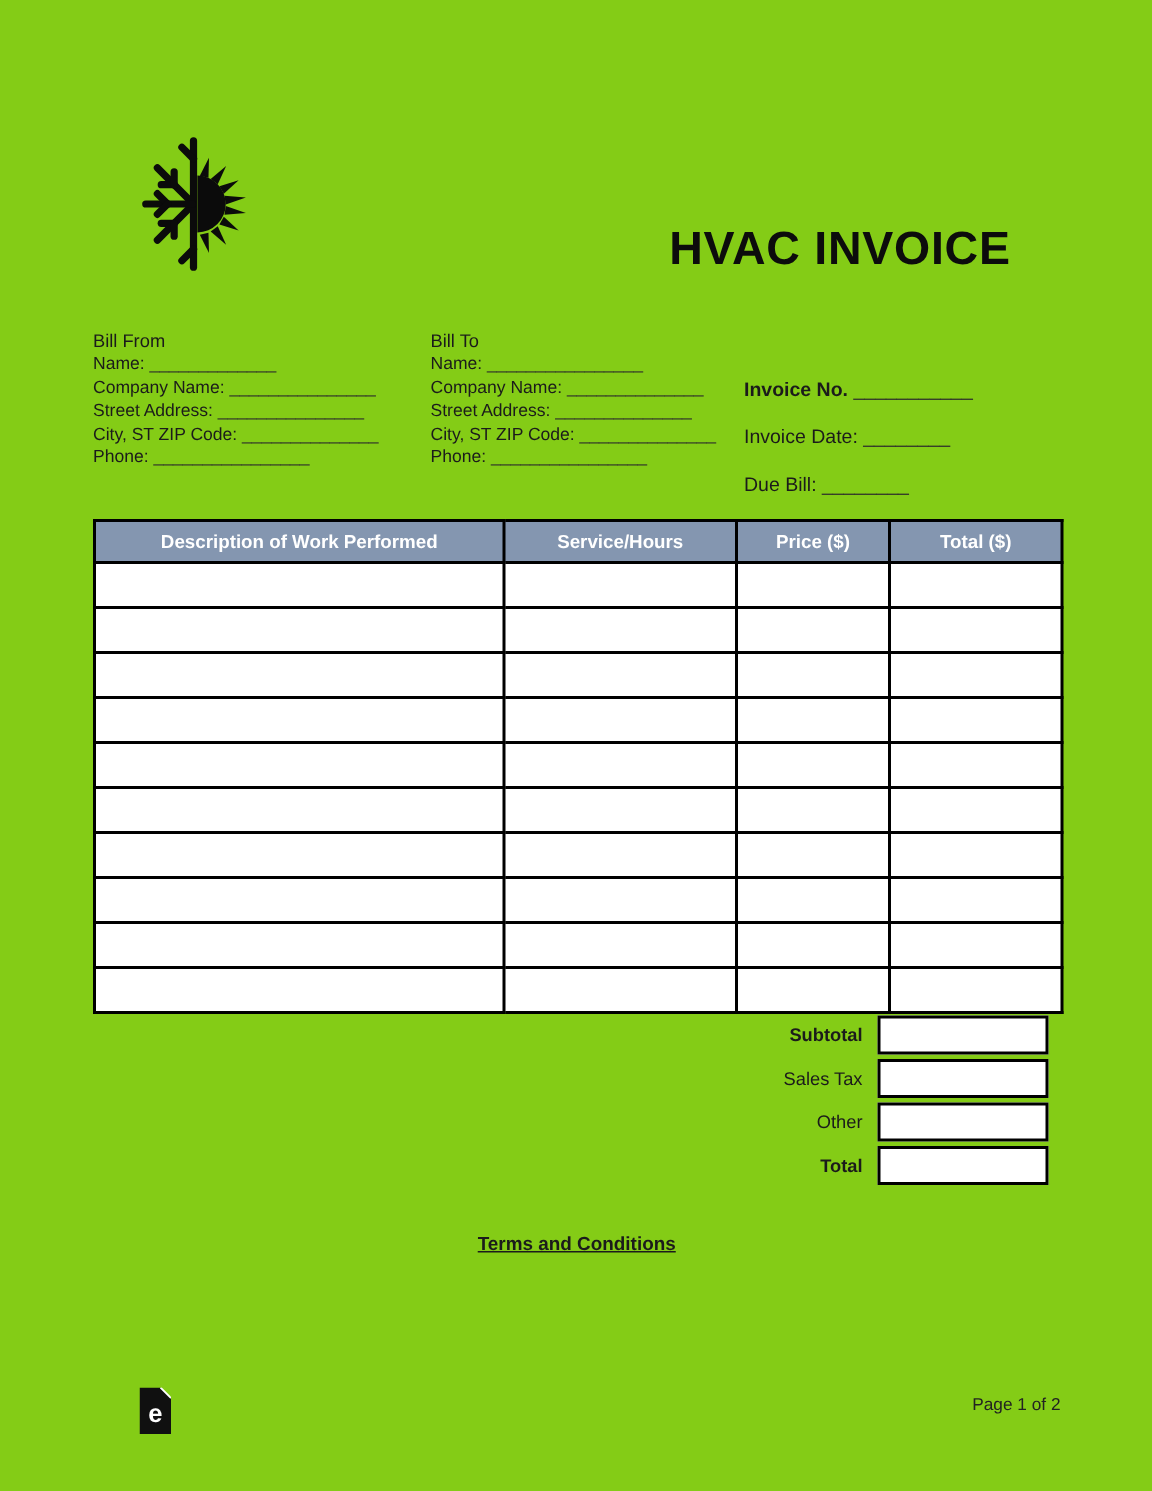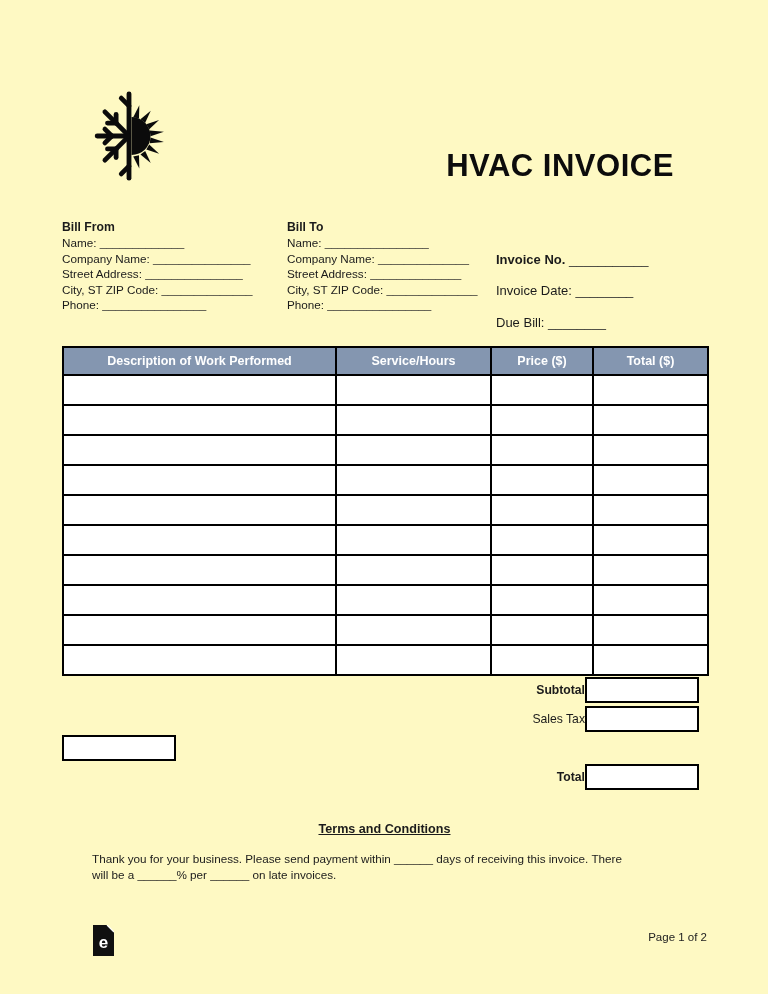--- a/index.html
+++ b/index.html
@@ -3,35 +3,35 @@
 <meta charset="utf-8">
 <style>
   * { margin: 0; padding: 0; box-sizing: border-box; }
   html, body { background: #ffffff; }
   body { font-family: "Liberation Sans", sans-serif; color: #1b1b1b; }
 
   .page {
     position: relative;
     width: 768px;
     height: 994px;
-    background: #fef9c3;
+    background: #84cc16;
     overflow: hidden;
   }
 
   
   .brand-logo { position: absolute; left: 86px; top: 90px; width: 86px; height: 92px; }
   .doc-title {
     position: absolute; left: 410px; top: 148px; width: 300px;
     text-align: center; font-size: 31px; font-weight: bold; color: #0c0c0c;
     letter-spacing: 0.5px; white-space: nowrap;
   }
 
   
   .addr-block { position: absolute; top: 220px; font-size: 11.7px; line-height: 15.4px; }
-  .addr-heading { font-weight: bold; font-size: 12.2px; }
+  .addr-heading { font-weight: normal; font-size: 12.2px; }
   .bill-from { left: 62px; width: 222px; }
   .bill-to   { left: 287px; width: 222px; }
   .invoice-meta { left: 496px; width: 200px; font-size: 13px; margin-top: 32px; }
   .invoice-meta .meta-line { margin-bottom: 16px; line-height: 15.4px; }
   .meta-label-bold { font-weight: bold; }
   .blank { color: #2c2c2c; }
 
   
   .work-table {
     position: absolute; left: 62px; top: 346px; width: 645px;
@@ -49,21 +49,21 @@
   }
   .col-desc  { width: 273px; }
   .col-svc   { width: 155px; }
   .col-price { width: 102px; }
   .col-total { width: 115px; }
 
   
   .summary { position: absolute; left: 62px; top: 677px; width: 645px; }
   .summary-row { display: flex; align-items: stretch; height: 26px; margin-bottom: 3px; }
   .summary-label {
-    width: 523px; text-align: right; padding-right: 0;
+    width: 523px; text-align: right; padding-right: 10px;
     font-size: 12.2px; line-height: 26px;
   }
   .summary-label.bold { font-weight: bold; }
   .summary-box {
     width: 114px; height: 26px; border: 2px solid #000; background: #fff;
     font-size: 12px; line-height: 22px; padding: 0 4px;
   }
 
   
   .terms-heading {
@@ -219,33 +219,30 @@
   <div class="summary">
     <div class="summary-row">
       <div class="summary-label bold">Subtotal</div>
       <div class="summary-box"></div>
     </div>
     <div class="summary-row">
       <div class="summary-label">Sales Tax</div>
       <div class="summary-box"></div>
     </div>
     <div class="summary-row">
+      <div class="summary-label">Other</div>
       <div class="summary-box"></div>
     </div>
     <div class="summary-row">
       <div class="summary-label bold">Total</div>
       <div class="summary-box"></div>
     </div>
   </div>
 
   <div class="terms-heading">Terms and Conditions</div>
-  <div class="terms-body">
-    <span>Thank you for your business. Please send payment within ______ days of receiving this invoice. There</span>
-    <span>will be a ______% per ______ on late invoices.</span>
-  </div>
 
   <svg class="footer-logo" viewBox="0 0 21 31" xmlns="http://www.w3.org/2000/svg">
     <polygon points="0,0 14,0 21,7 21,31 0,31" fill="#101010"></polygon>
     <line x1="14" y1="0" x2="21" y2="7" stroke="#ffffff" stroke-width="1.2"></line>
     <text x="10.5" y="23" text-anchor="middle" font-family="Liberation Sans, sans-serif" font-size="17" font-weight="bold" fill="#ffffff">e</text>
   </svg>
   <div class="page-indicator">Page 1 of 2</div>
 
 </div>
 

